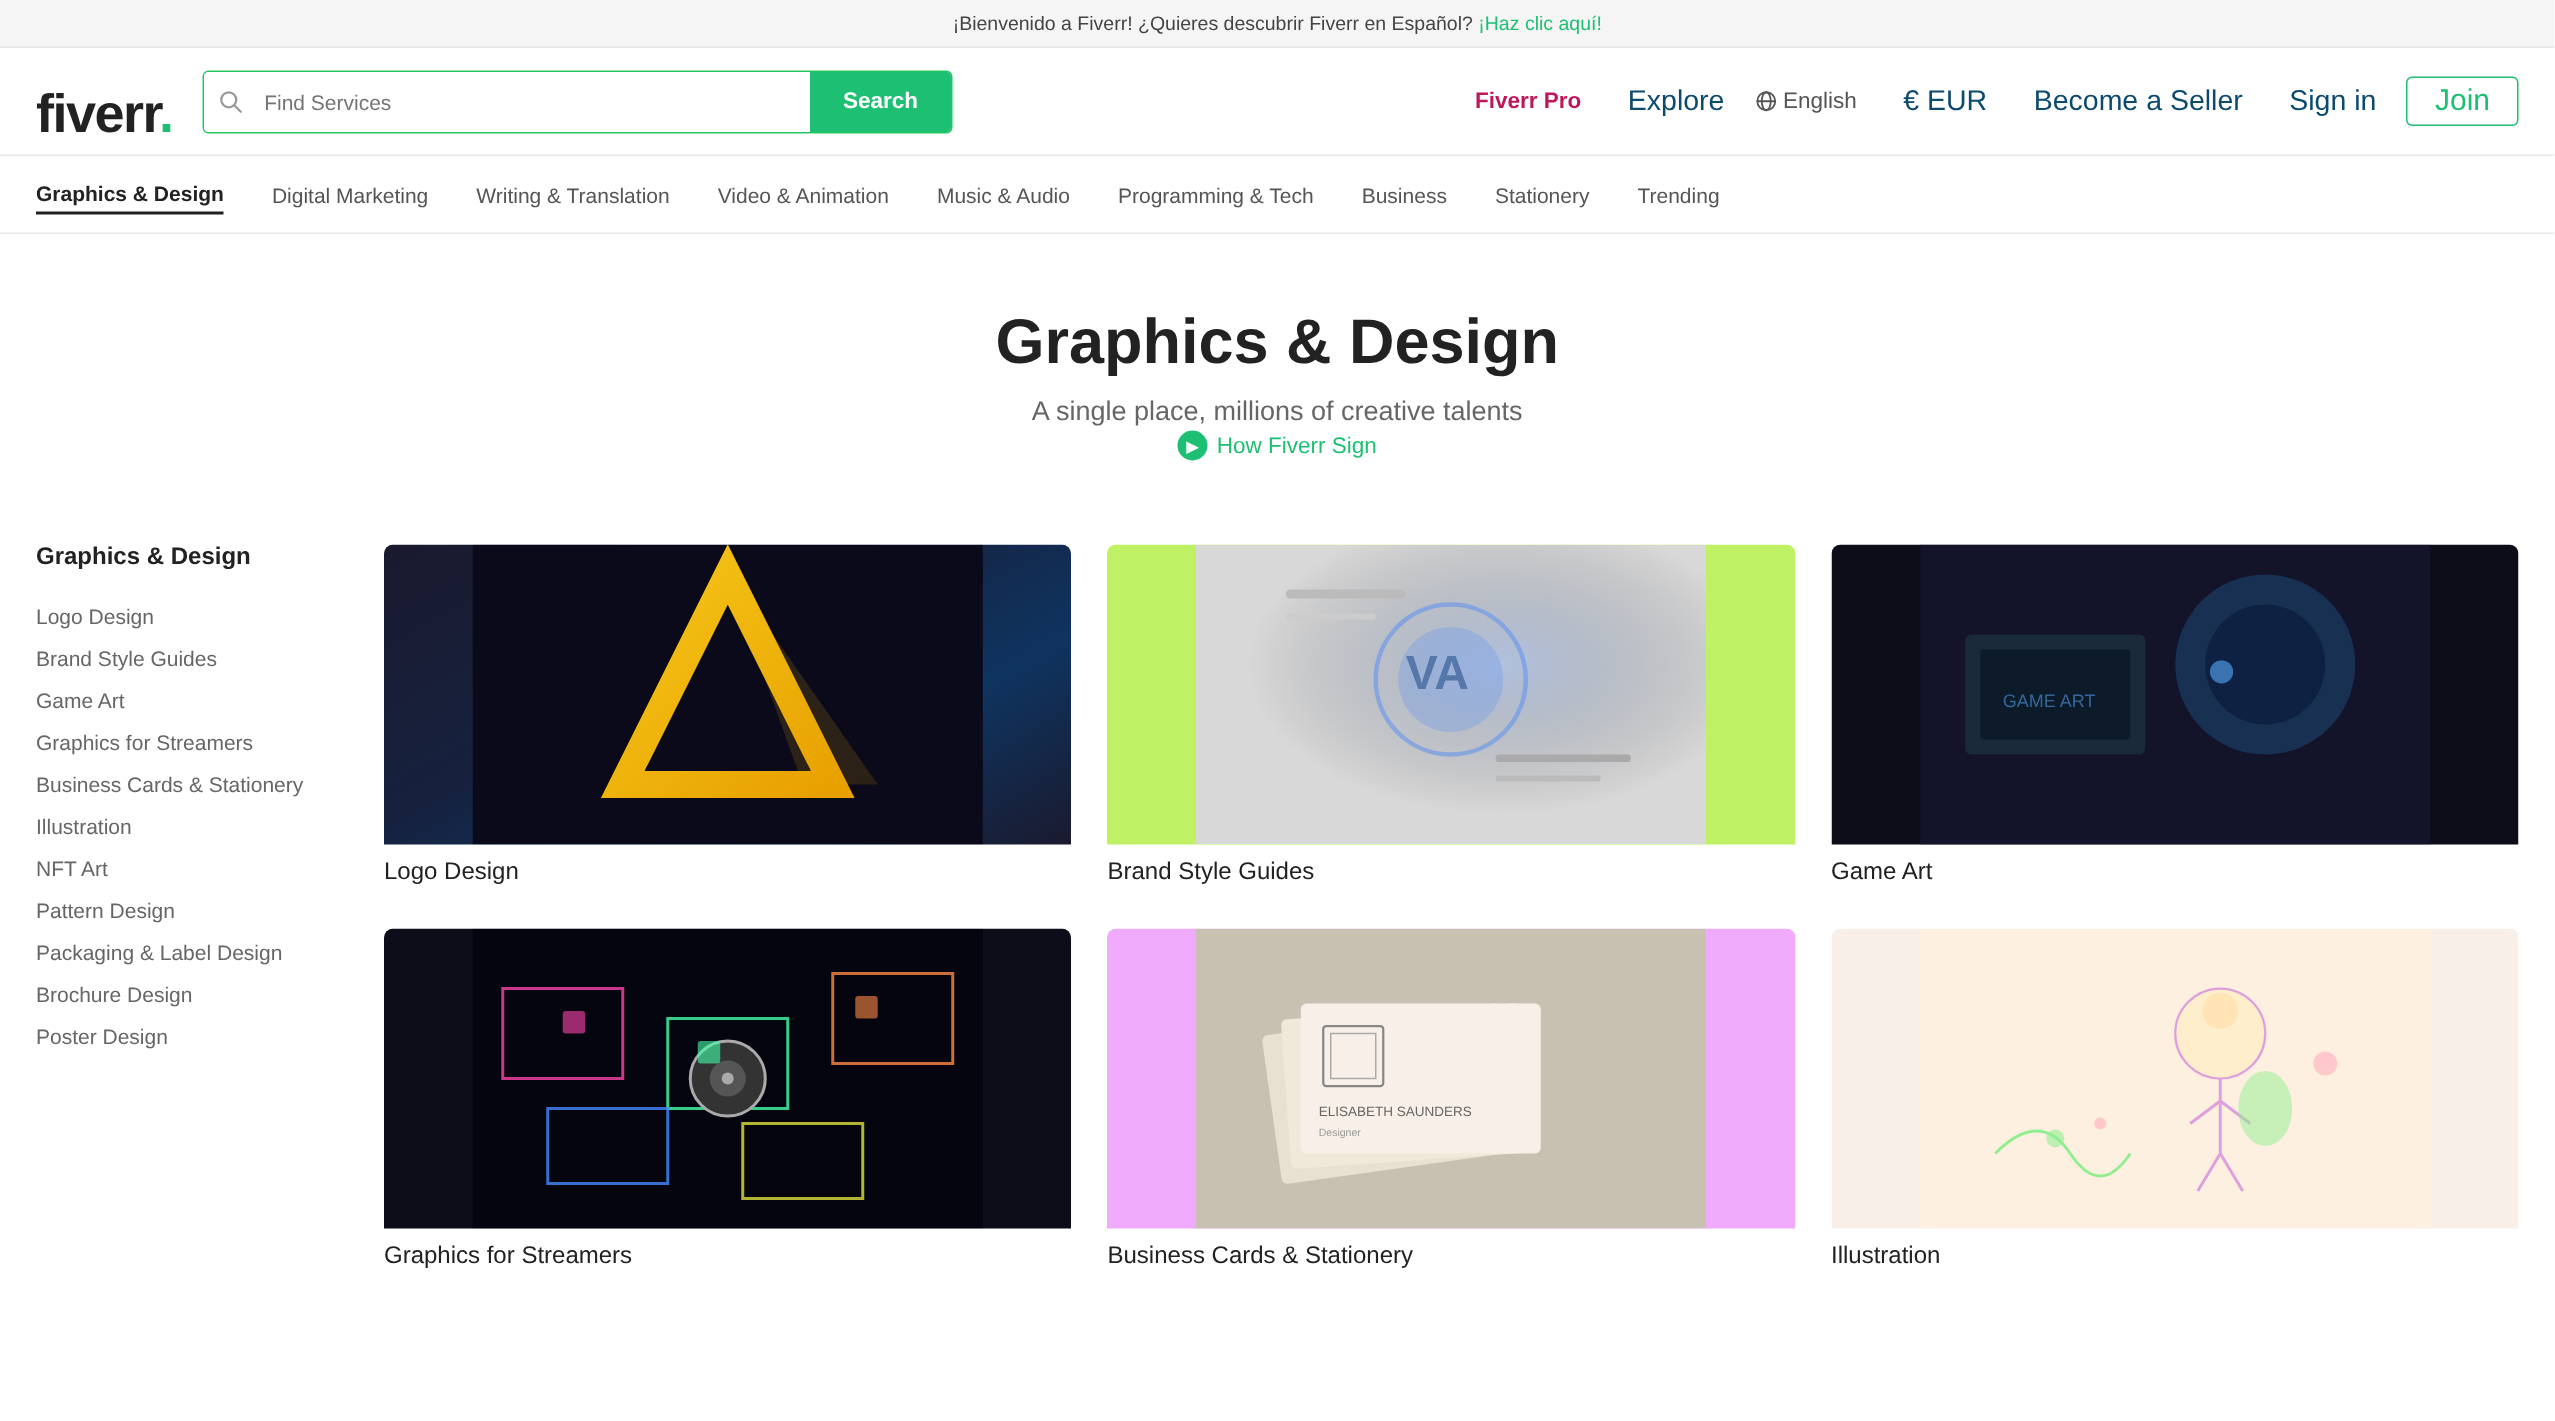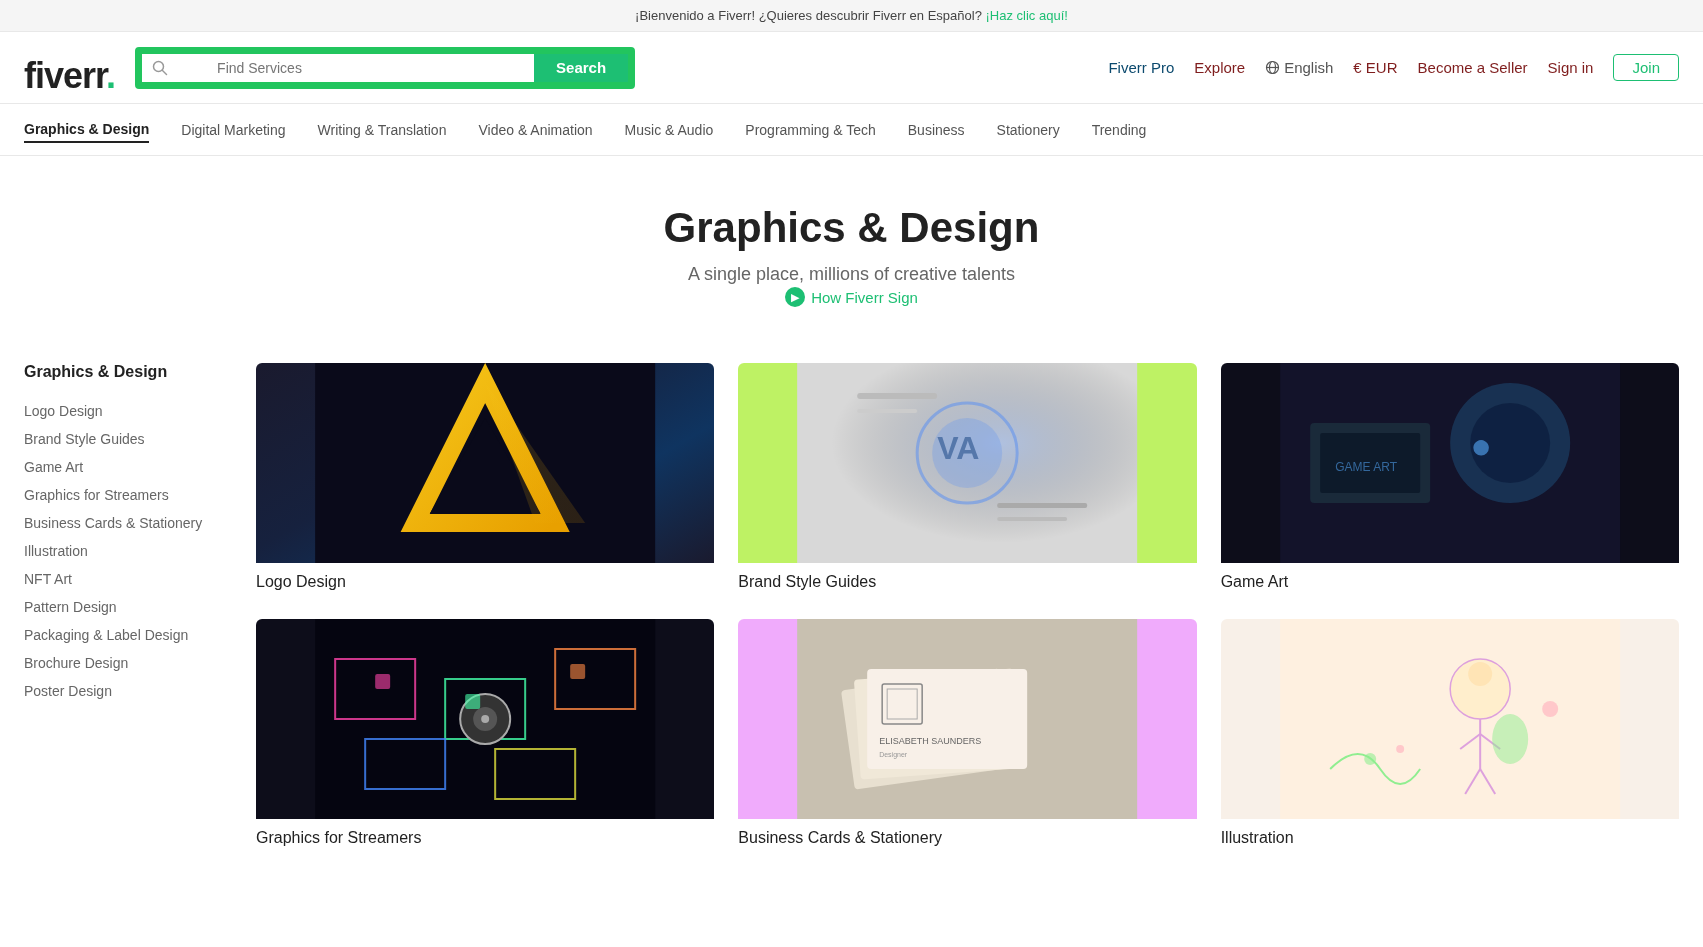--- a/index.html
+++ b/index.html
@@ -31,25 +31,24 @@
       color: #222;
       letter-spacing: -1px;
       white-space: nowrap;
       margin-top: 16px;
     }
     .logo-dot { color: #1dbf73; }
     .search-bar {
       display: flex;
       flex: 1;
       max-width: 500px;
-      border: 7px solid #22c55e;
+      border: 1px solid #22c55e;
       border-radius: 4px;
       overflow: hidden;
       height: 42px;
-      gap: 35px;
     }
     .search-icon-wrap {
       display: flex;
       align-items: center;
       padding: 0 10px;
       color: #999;
       background: #fff;
     }
     .search-input {
       border: none;
@@ -69,30 +68,30 @@
       font-weight: 600;
       cursor: pointer;
       white-space: nowrap;
     }
     .header-nav {
       display: flex;
       align-items: center;
       gap: 20px;
       margin-left: auto;
     }
-    .nav-fiverr-pro { color: #0c4a6e; font-weight: 400; font-size: 15px; cursor: pointer; }
-    .nav-link { color: #7f1d1d; font-size: 15px; cursor: pointer; text-decoration: none; }
+    .nav-fiverr-pro { color: #be185d; font-weight: 700; font-size: 15px; cursor: pointer; }
+    .nav-link { color: #0c4a6e; font-size: 19px; cursor: pointer; text-decoration: none; margin-left: 11px; }
     .nav-globe { display: flex; align-items: center; gap: 4px; color: #555; font-size: 15px; cursor: pointer; }
     .join-button {
       border: 1px solid #1dbf73;
       color: #1dbf73;
       background: #fff;
       padding: 4px 18px;
       border-radius: 4px;
-      font-size: 15px;
+      font-size: 20px;
       font-weight: 500;
       cursor: pointer;
     }
 
     
     .category-nav {
       display: flex;
       align-items: center;
       padding: 0 24px;
       height: 52px;

